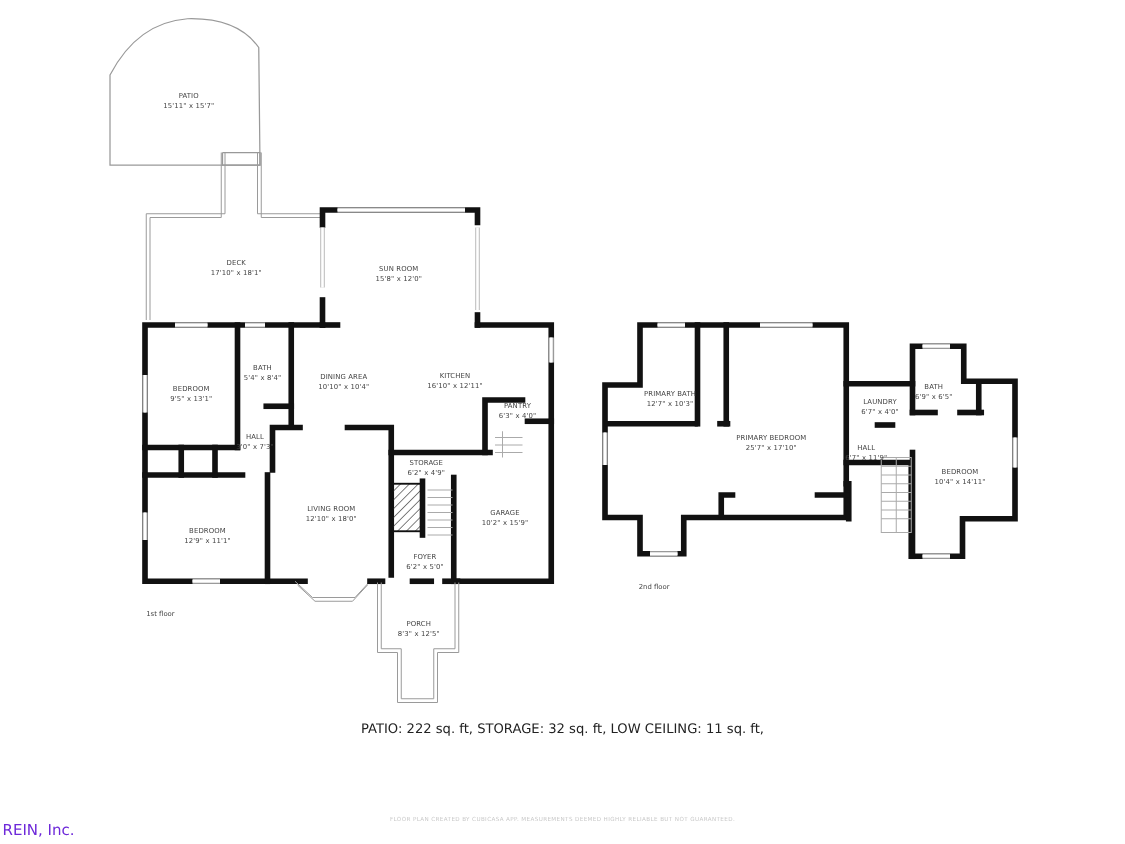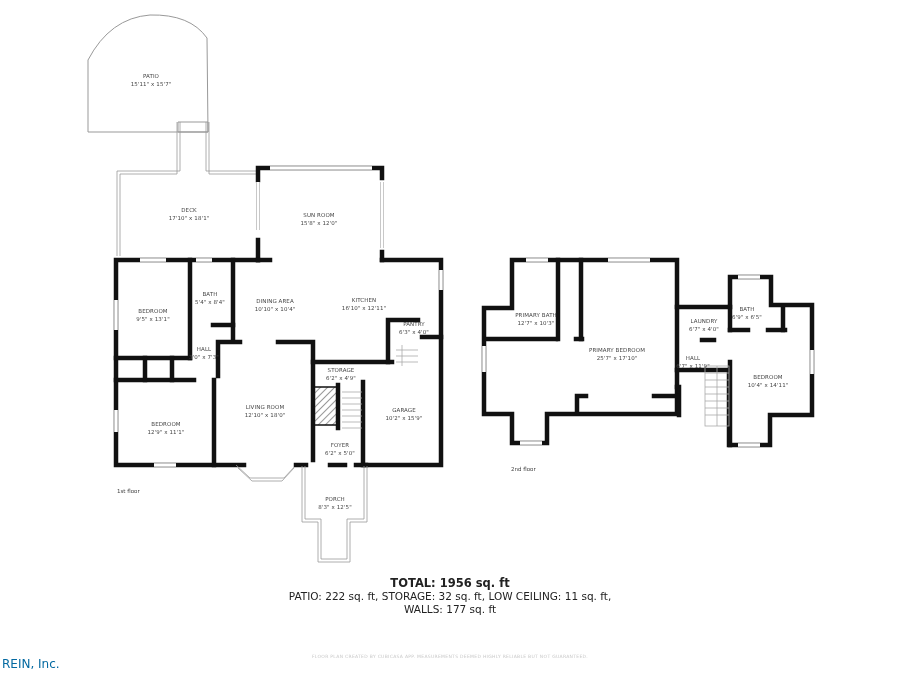--- a/index.html
+++ b/index.html
@@ -9,21 +9,21 @@
   .floor-label { font-family: "DejaVu Sans", sans-serif; font-size: 5.5px; fill: #444; }
   .wall { stroke: #111; stroke-width: 4.5; fill: none; stroke-linecap: square; }
   .thin { stroke: #999; stroke-width: 1; fill: none; }
   .dbl { stroke: #9a9a9a; stroke-width: 0.8; fill: none; }
   .win { stroke: #c8c8c8; stroke-width: 4; fill: none; }
   .win-in { stroke: #fff; stroke-width: 2; fill: none; }
   .summary { position: absolute; left: 0; width: 900px; top: 577px; text-align: center; color: #222; font-family: "DejaVu Sans", sans-serif; }
   .summary .total { font-size: 11.5px; font-weight: bold; line-height: 13px; }
   .summary .line { font-size: 10.5px; line-height: 12.5px; }
   .disclaimer { position: absolute; left: 0; width: 900px; top: 654px; text-align: center; font-size: 4.5px; color: #c9c9c9; letter-spacing: 0.3px; font-family: "DejaVu Sans", sans-serif; }
-  .watermark { position: absolute; left: 2px; top: 657px; font-size: 12px; color: #0369a1; font-family: "DejaVu Sans", sans-serif; }
+  .watermark { position: absolute; left: 2px; top: 657px; font-size: 12px; color: #6d28d9; font-family: "DejaVu Sans", sans-serif; }
 </style>
 </head>
 <body>
 
 <svg id="plan" viewBox="0 0 900 675" xmlns="http://www.w3.org/2000/svg">
 
   <g>
 
     <g>
       <path class="thin" d="M88,132 L88,60 Q110,18 150,15 Q190,14 207,38 L208,132 Z"></path>
@@ -230,19 +230,17 @@
     <text class="room-label" x="693" y="368">6'7" x 11'9"</text>
 
     <text class="room-label" x="768" y="379">BEDROOM</text>
     <text class="room-label" x="768" y="387">10'4" x 14'11"</text>
 
     <text class="floor-label" x="511" y="471">2nd floor</text>
   </g>
 </svg>
 
 <div class="summary">
-  <div class="total">TOTAL: 1956 sq. ft</div>
   <div class="line">PATIO: 222 sq. ft, STORAGE: 32 sq. ft, LOW CEILING: 11 sq. ft,</div>
-  <div class="line">WALLS: 177 sq. ft</div>
 </div>
 
 <div class="disclaimer">FLOOR PLAN CREATED BY CUBICASA APP. MEASUREMENTS DEEMED HIGHLY RELIABLE BUT NOT GUARANTEED.</div>
 <div class="watermark">REIN, Inc.</div>
 
 </body></html>

